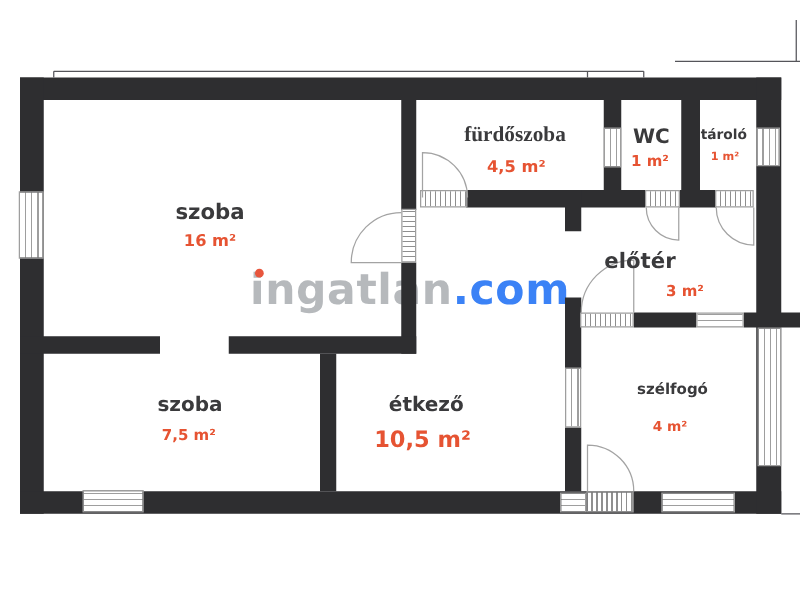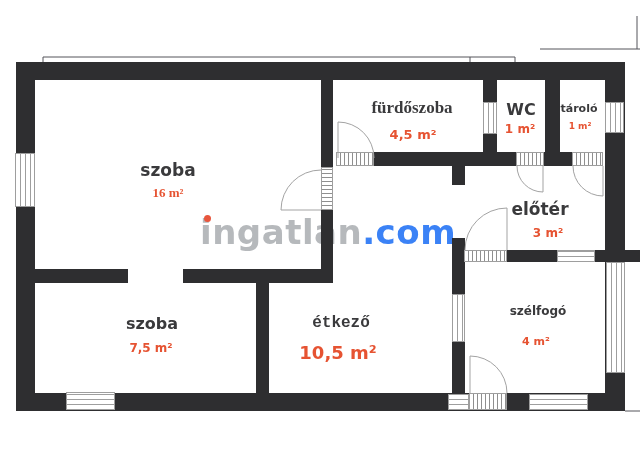--- a/index.html
+++ b/index.html
@@ -76,36 +76,36 @@
       <path d="M470,393 L470,356 A37,37 0 0 1 507,393"></path>
     </g>
     <g fill="none" stroke="#55555a" stroke-width="1">
       <path d="M43,57 H515 M43,57 V62 M470,57 V62 M515,57 V62"></path>
       <path d="M540,49 H640 M637,49 V16"></path>
       <path d="M625,411 H640"></path>
     </g>
   </svg>
 
   <div class="t" style="left:168px;top:170px;font-size:17px;">szoba</div>
-  <div class="t area" style="left:168px;top:193px;font-size:13px;font-family:Liberation Serif, serif;">16 m²</div>
+  <div class="t area" style="left:168px;top:193px;font-size:13px;">16 m²</div>
 
   <div class="t" style="left:412px;top:108px;font-size:17px;font-family:Liberation Serif, serif;">fürdőszoba</div>
   <div class="t area" style="left:413px;top:134px;font-size:13px;">4,5 m²</div>
 
   <div class="t" style="left:521px;top:109px;font-size:16px;">WC</div>
   <div class="t area" style="left:520px;top:129px;font-size:12px;">1 m²</div>
 
   <div class="t" style="left:579px;top:108px;font-size:11px;">tároló</div>
   <div class="t area" style="left:580px;top:126px;font-size:9px;">1 m²</div>
 
-  <div class="t" style="left:540px;top:209px;font-size:17px;">előtér</div>
+  <div class="t" style="left:512px;top:209px;font-size:17px;">előtér</div>
   <div class="t area" style="left:548px;top:233px;font-size:12px;">3 m²</div>
 
   <div class="t" style="left:152px;top:323px;font-size:16px;">szoba</div>
   <div class="t area" style="left:151px;top:348px;font-size:12px;">7,5 m²</div>
 
-  <div class="t" style="left:341px;top:323px;font-size:16px;font-family:Liberation Mono, monospace;">étkező</div>
+  <div class="t" style="left:341px;top:323px;font-size:16px;">étkező</div>
   <div class="t area" style="left:338px;top:352px;font-size:18px;">10,5 m²</div>
 
   <div class="t" style="left:538px;top:311px;font-size:12px;">szélfogó</div>
   <div class="t area" style="left:536px;top:341px;font-size:11px;">4 m²</div>
 
 </div>
 
 </body></html>

